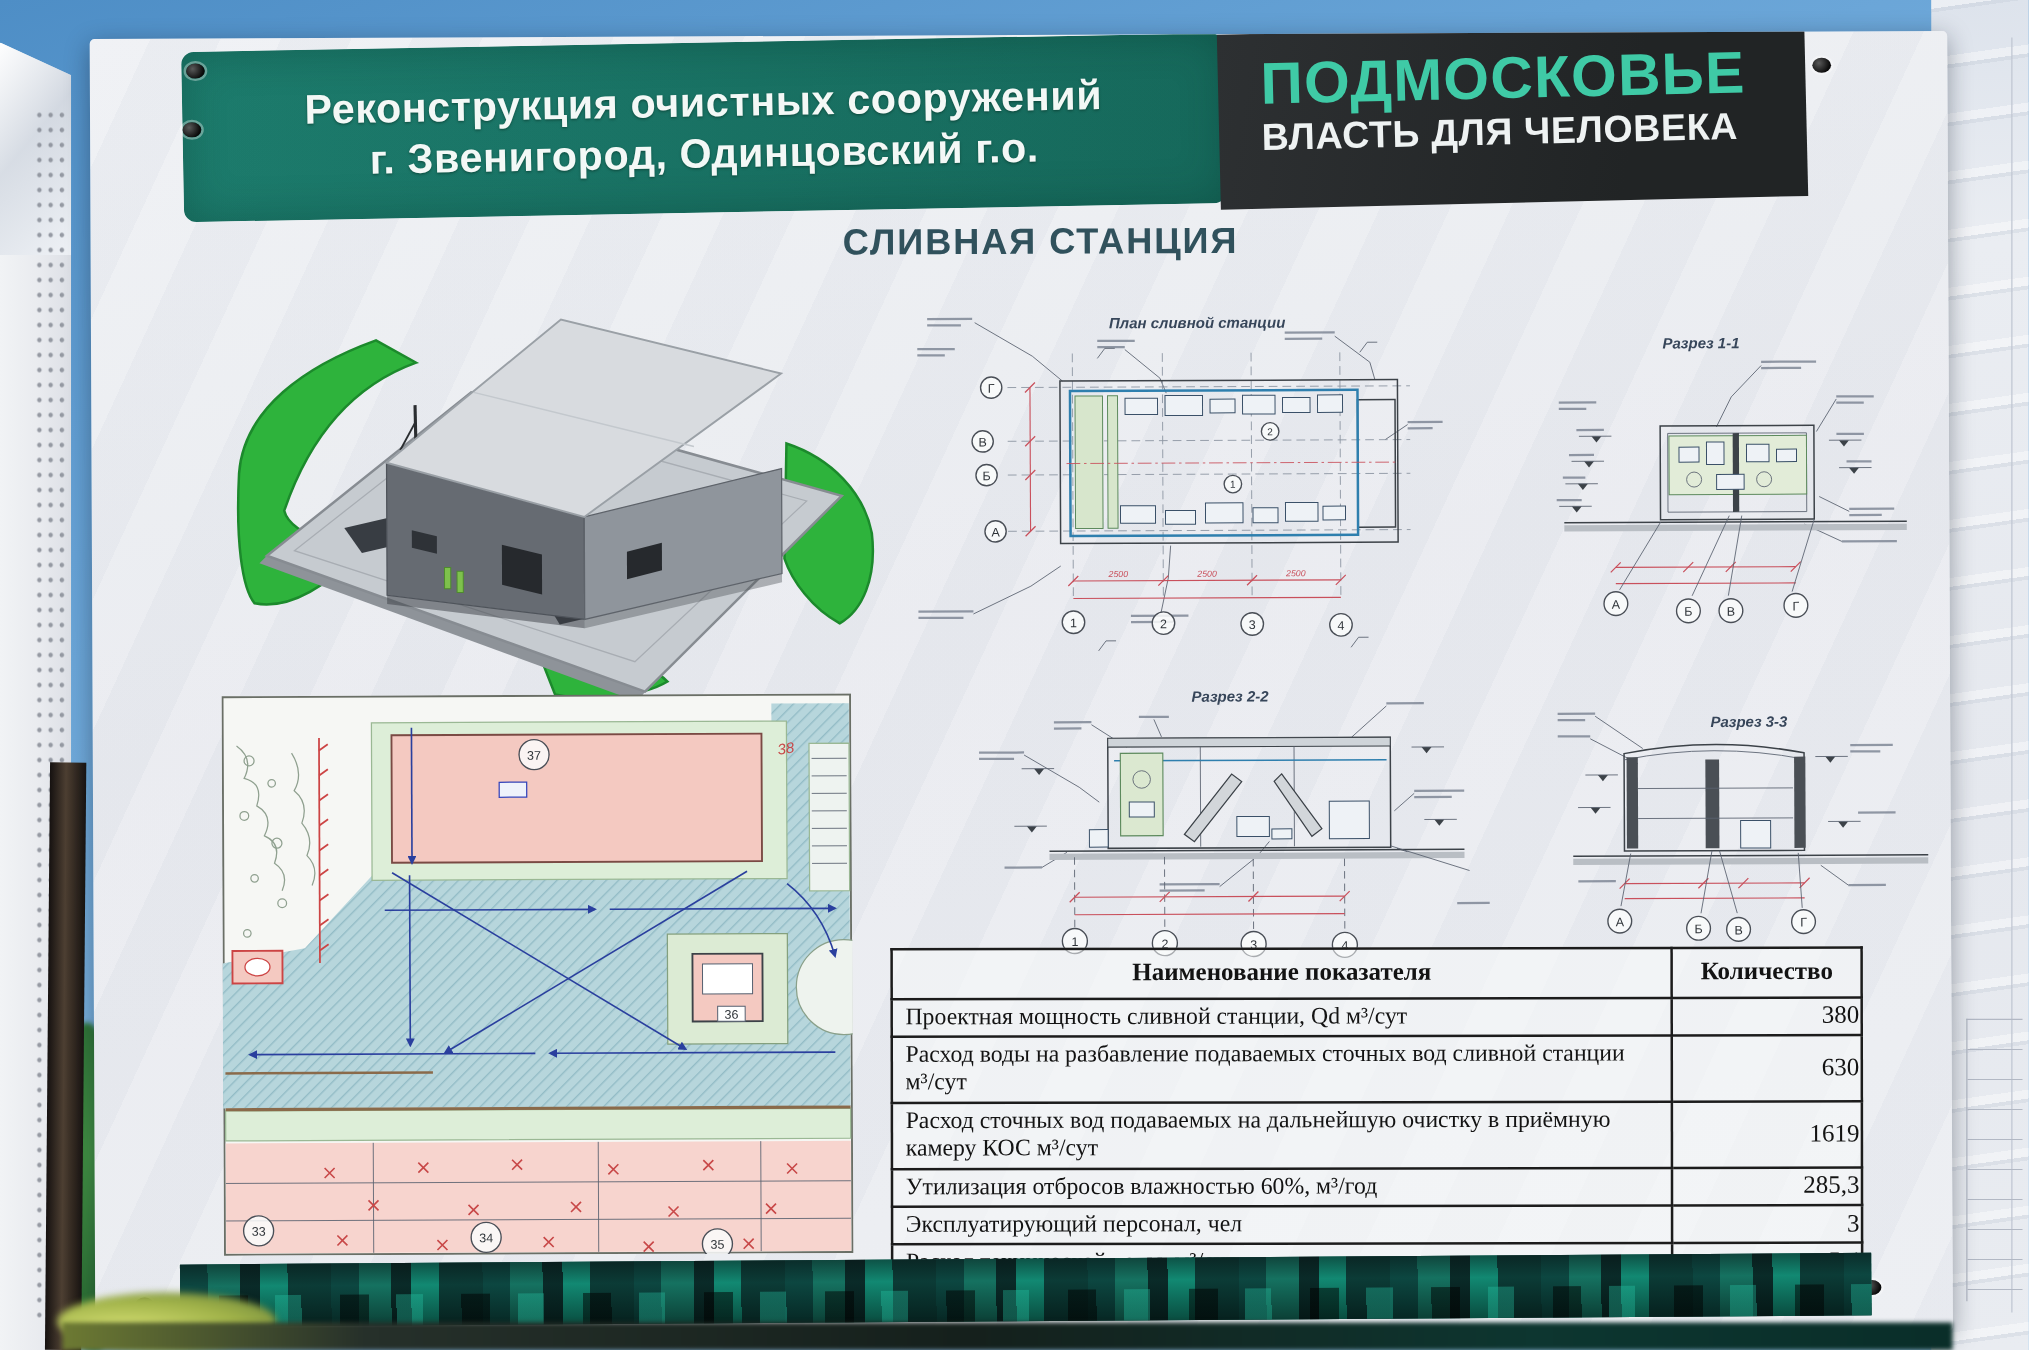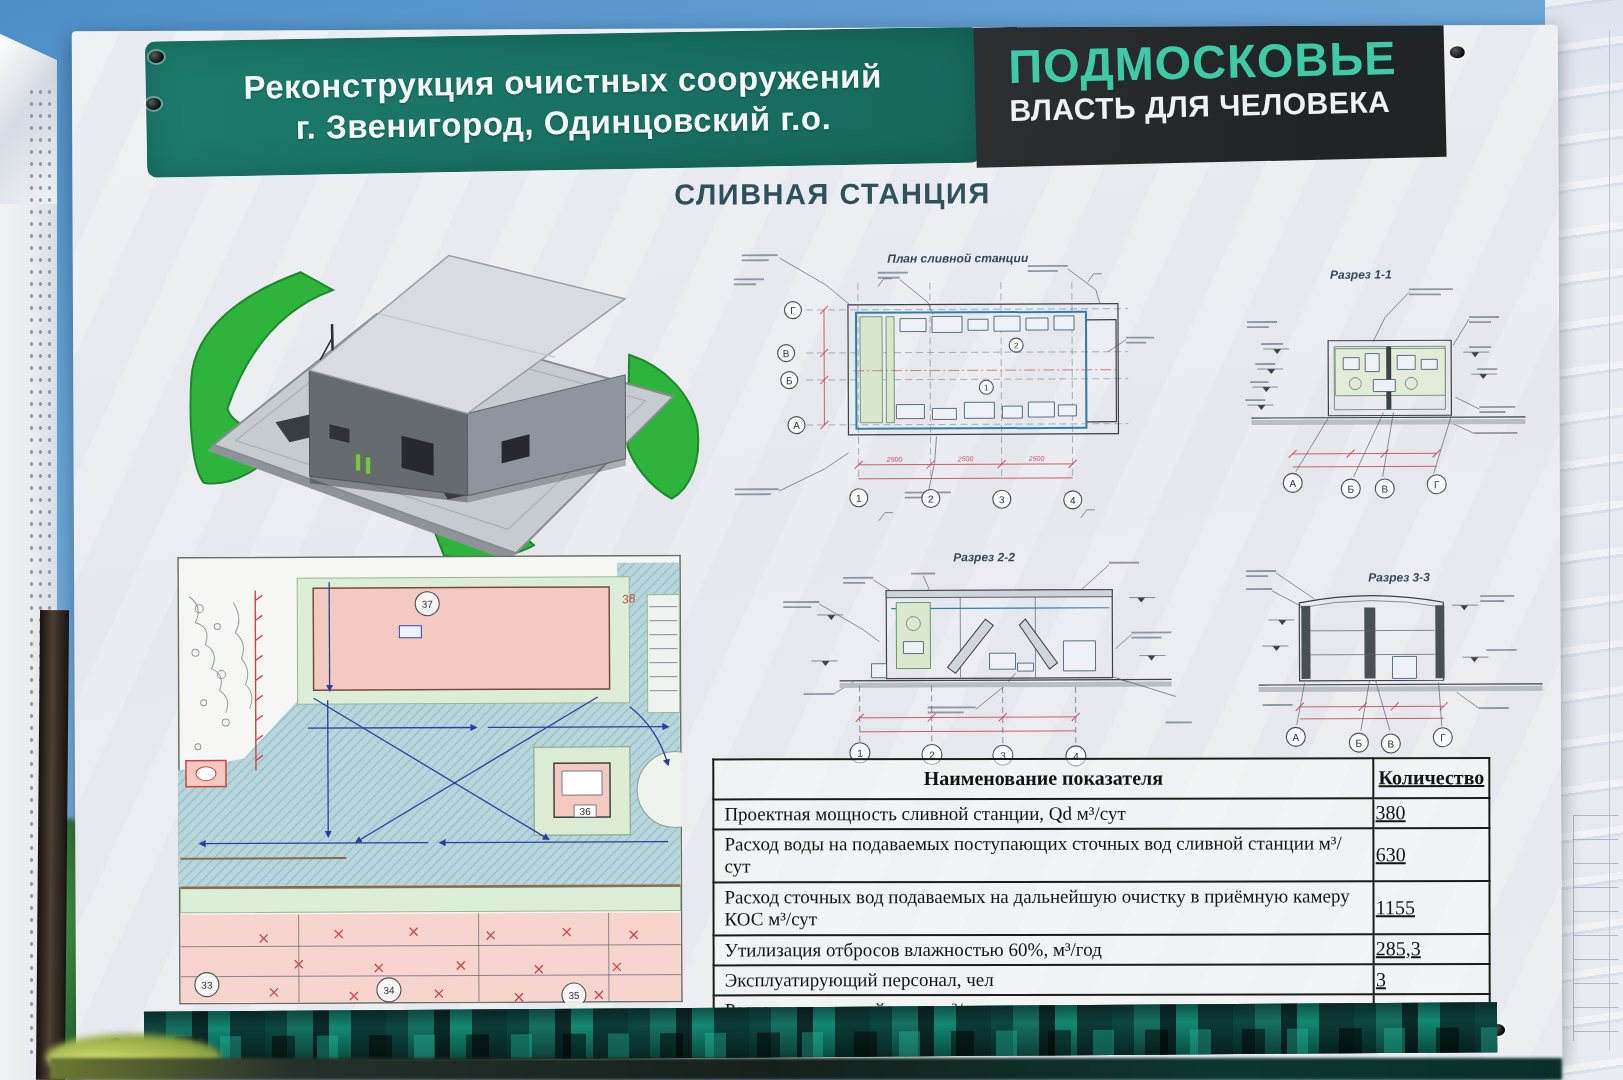--- a/index.html
+++ b/index.html
@@ -81,24 +81,24 @@
   svg .flow{stroke:#2a3f9e;stroke-width:1.3;fill:none;}
   svg .xm{stroke:#c84848;stroke-width:1.3;}
   svg .fence{stroke:#cc4444;stroke-width:1.4;fill:none;}
   svg .sitet{font-family:"Liberation Sans",sans-serif;font-size:10px;fill:#2e3338;text-anchor:middle;}
   svg .redbig{font-family:"Liberation Sans",sans-serif;font-style:italic;font-size:12px;fill:#c84848;text-anchor:middle;}
   
   .spec-table{position:absolute;left:637px;top:731px;width:778px;border-collapse:collapse;
     font-family:"Liberation Serif",serif;color:#131313;transform:rotate(.15deg);
     background:rgba(248,249,250,.55);}
   .spec-table th,.spec-table td{border:2px solid #1c1c1c;}
-  .spec-table th{font-size:20px;font-weight:bold;padding:7px 4px;}
+  .spec-table th{font-size:20px;font-weight:bold;padding:7px 22px;}
   .c-name{padding:3px 10px;font-size:19px;line-height:1.18;}
   .c-name span{display:block;max-width:648px;}
-  .c-qty{text-align:left;font-size:20px;width:98px;text-decoration:underline;}
+  .c-qty{text-align:right;font-size:20px;width:98px;}
   
   .bottom-strip{position:absolute;left:68px;top:979px;width:1353px;height:50px;transform:rotate(-.15deg);
     background:
       linear-gradient(180deg,rgba(8,12,14,.5),rgba(8,12,14,.12) 35%,rgba(0,0,0,.5)),
       repeating-linear-gradient(90deg,#0d4f48 0 22px,#17806c 22px 48px,#0a2f2c 48px 64px,#139a80 64px 86px,#0c423c 86px 121px),
       #0d3a34;}
   .bottom-strip::before{content:"";position:absolute;left:0;top:50%;width:100%;height:50%;
     background:repeating-linear-gradient(90deg,rgba(0,0,0,0) 0 31px,rgba(0,0,0,.5) 31px 54px,rgba(0,0,0,0) 54px 76px,rgba(38,200,168,.35) 76px 97px);}
 </style>
 </head>
@@ -581,29 +581,29 @@
       <th class="c-qty">Количество</th>
     </tr>
     <tr>
       <td class="c-name">
             <span>Проектная мощность сливной станции, Qd м³/сут</span>
           </td>
       <td class="c-qty">380</td>
     </tr>
     <tr>
       <td class="c-name">
-            <span>Расход воды на подаваемых поступающих сточных вод сливной станции м³/сут</span>
+            <span>Расход воды на разбавление подаваемых сточных вод сливной станции м³/сут</span>
           </td>
       <td class="c-qty">630</td>
     </tr>
     <tr>
       <td class="c-name">
             <span>Расход сточных вод подаваемых на дальнейшую очистку в приёмную камеру КОС м³/сут</span>
           </td>
-      <td class="c-qty">1155</td>
+      <td class="c-qty">1619</td>
     </tr>
     <tr>
       <td class="c-name">
             <span>Утилизация отбросов влажностью 60%, м³/год</span>
           </td>
       <td class="c-qty">285,3</td>
     </tr>
     <tr>
       <td class="c-name">
             <span>Эксплуатирующий персонал, чел</span>

